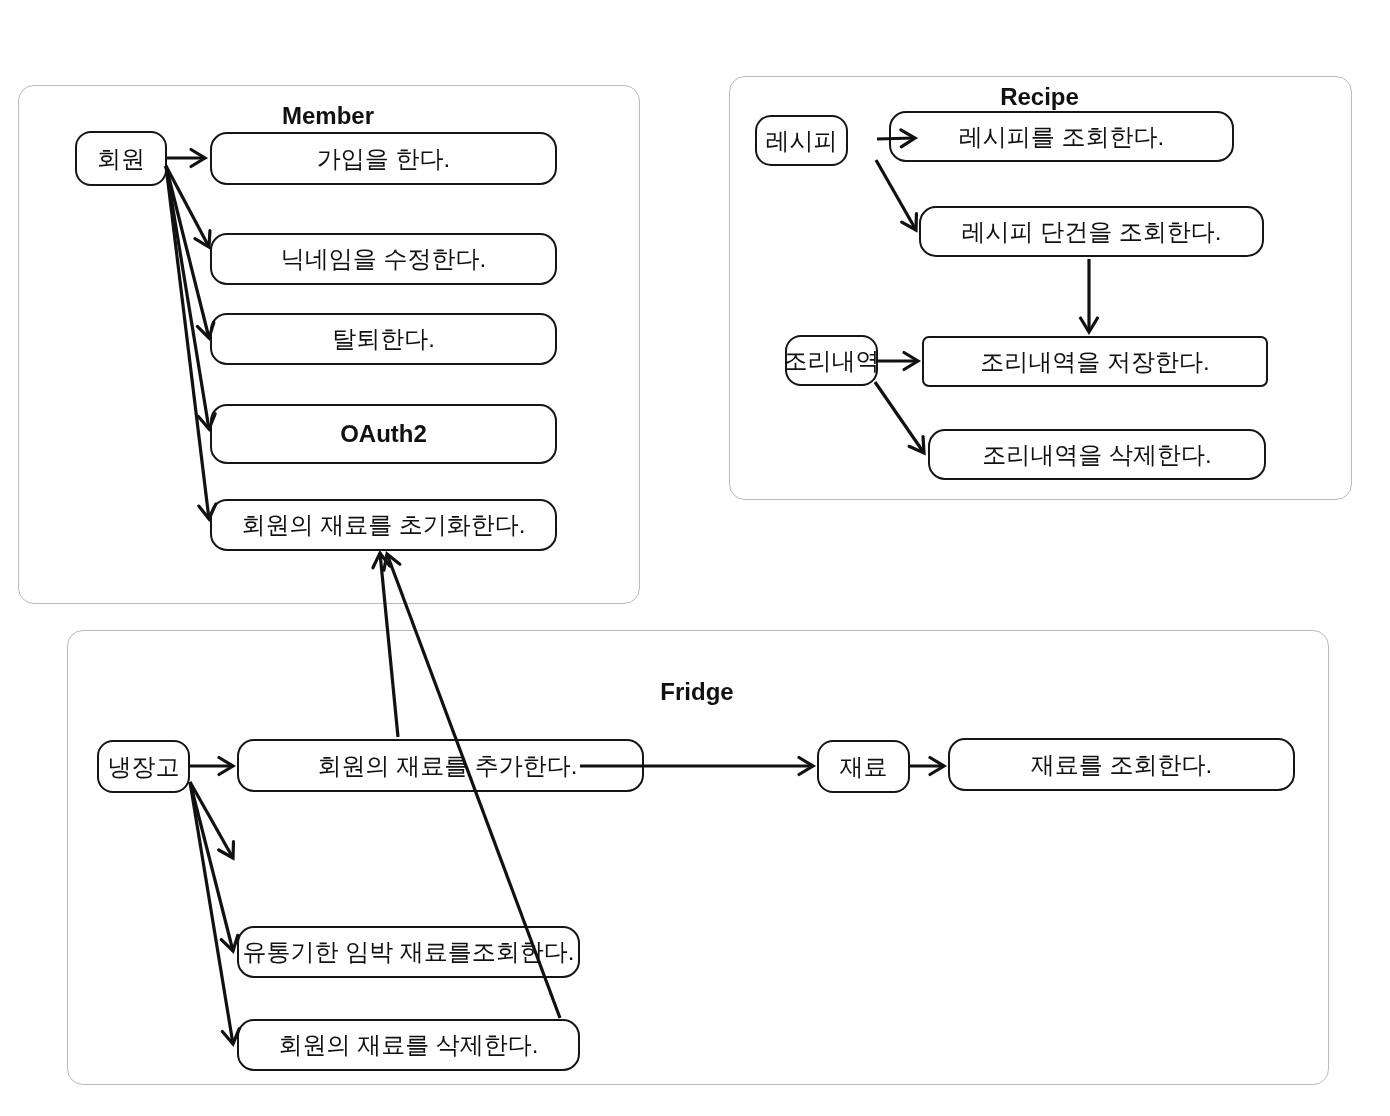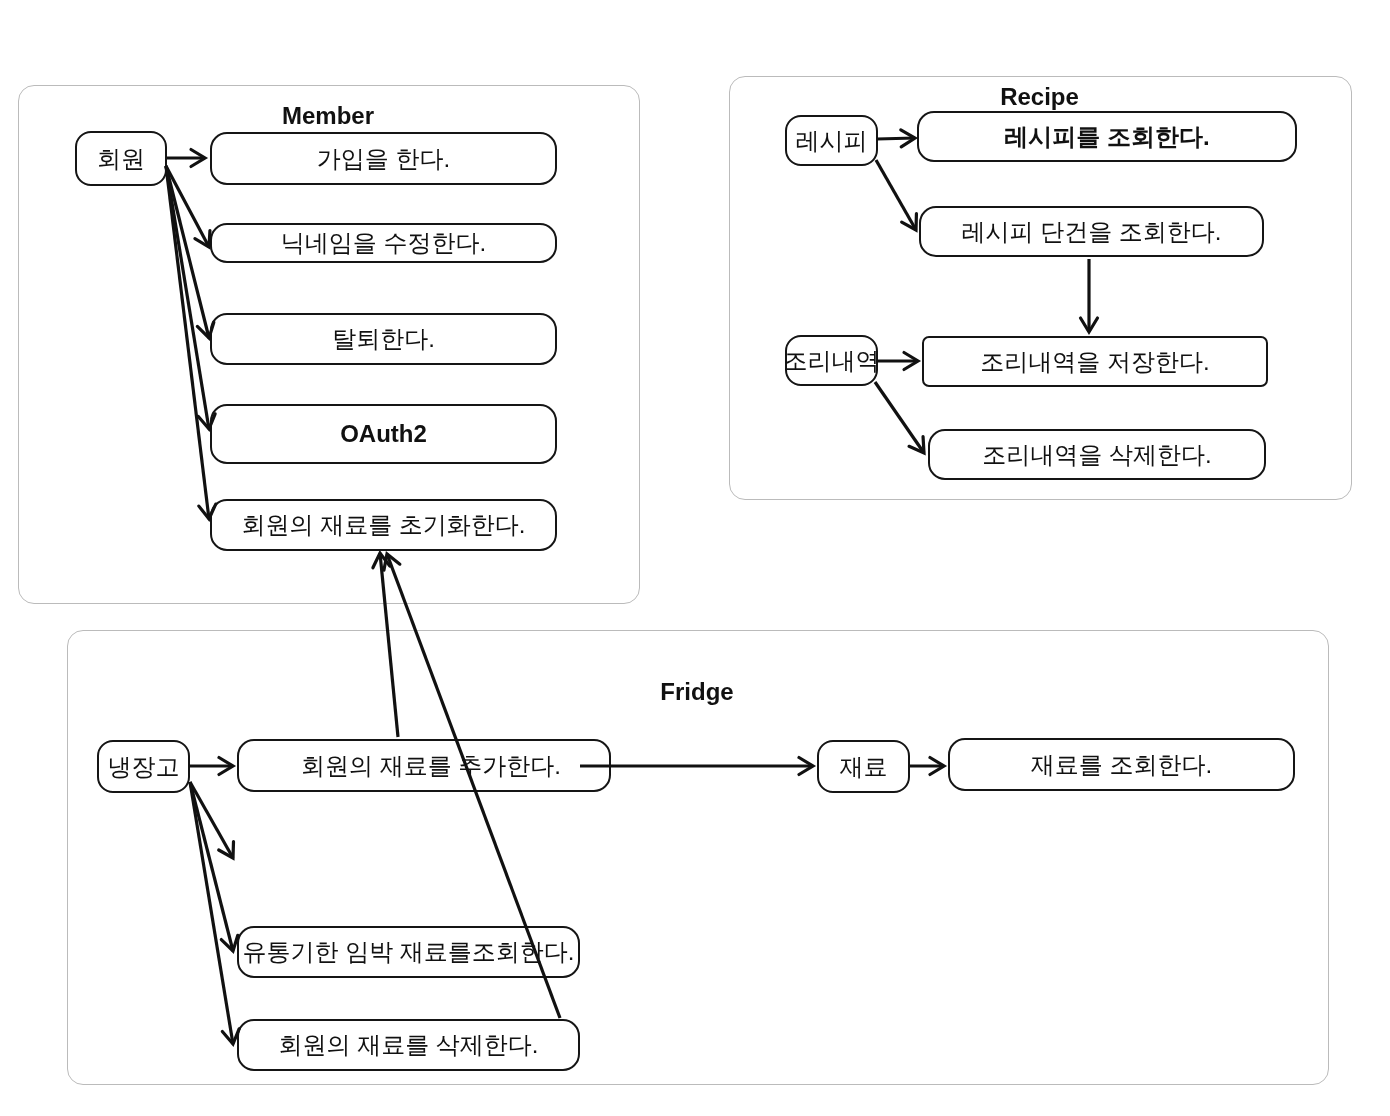--- a/index.html
+++ b/index.html
@@ -57,34 +57,34 @@
   <div class="group" style="left:18px; top:52px; width:620px; height:517px;"></div>
   <div class="group" style="left:729px; top:43px; width:621px; height:422px;"></div>
   <div class="group" style="left:67px; top:597px; width:1260px; height:453px;"></div>
 
   <div class="group-title" style="left:18px; top:69px; width:620px;">Member</div>
   <div class="group-title" style="left:67px; top:645px; width:1260px;">Fridge</div>
   <div class="group-title" style="left:729px; top:50px; width:621px;">Recipe</div>
 
   <div class="node actor" style="left:75px; top:98px; width:92px; height:55px;">회원</div>
   <div class="node" style="left:210px; top:99px; width:347px; height:53px;">가입을 한다.</div>
-  <div class="node" style="left:210px; top:190px; width:347px; height:40px;">닉네임을 수정한다.</div>
+  <div class="node" style="left:210px; top:200px; width:347px; height:52px;">닉네임을 수정한다.</div>
   <div class="node" style="left:210px; top:280px; width:347px; height:52px;">탈퇴한다.</div>
   <div class="node bold" style="left:210px; top:371px; width:347px; height:60px;">OAuth2</div>
   <div class="node" style="left:210px; top:466px; width:347px; height:52px;">회원의 재료를 초기화한다.</div>
 
-  <div class="node actor" style="left:785px; top:82px; width:93px; height:51px;">레시피</div>
-  <div class="node" style="left:917px; top:78px; width:380px; height:51px;font-weight:bold;">레시피를 조회한다.</div>
+  <div class="node actor" style="left:755px; top:82px; width:93px; height:51px;">레시피</div>
+  <div class="node" style="left:889px; top:78px; width:345px; height:51px;">레시피를 조회한다.</div>
   <div class="node" style="left:919px; top:173px; width:345px; height:51px;">레시피 단건을 조회한다.</div>
   <div class="node actor" style="left:785px; top:302px; width:93px; height:51px;">조리내역</div>
   <div class="node" style="left:922px; top:303px; width:346px; height:51px;border-radius:7px;">조리내역을 저장한다.</div>
   <div class="node" style="left:928px; top:396px; width:338px; height:51px;">조리내역을 삭제한다.</div>
 
   <div class="node actor" style="left:97px; top:707px; width:93px; height:53px;">냉장고</div>
-  <div class="node" style="left:237px; top:706px; width:374px; height:53px;padding-left:14px;">회원의 재료를 추가한다.</div>
+  <div class="node" style="left:237px; top:706px; width:407px; height:53px;padding-left:14px;">회원의 재료를 추가한다.</div>
   <div class="node" style="left:237px; top:893px; width:343px; height:52px;">유통기한 임박 재료를조회한다.</div>
   <div class="node" style="left:237px; top:986px; width:343px; height:52px;">회원의 재료를 삭제한다.</div>
   <div class="node actor" style="left:817px; top:707px; width:93px; height:53px;">재료</div>
   <div class="node" style="left:948px; top:705px; width:347px; height:53px;">재료를 조회한다.</div>
 
   <svg id="edge-layer" xmlns="http://www.w3.org/2000/svg">
     <defs>
       <marker id="arrowhead" viewBox="0 0 24 24" refX="19" refY="12" markerWidth="24" markerHeight="24" markerUnits="userSpaceOnUse" orient="auto">
         <path d="M5,3.5 L19,12 L5,20.5" fill="none" stroke="#111111" stroke-width="3.2" stroke-linecap="round" stroke-linejoin="miter"></path>
       </marker>

